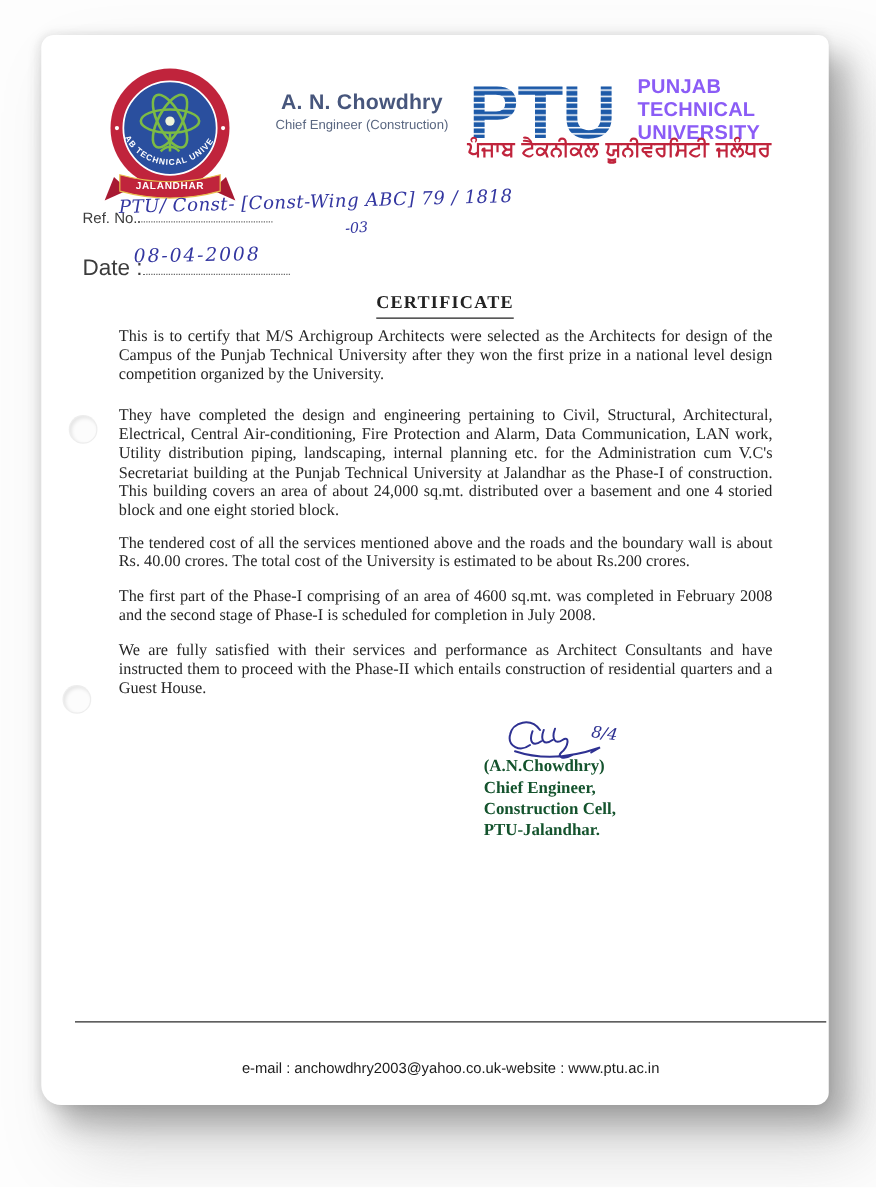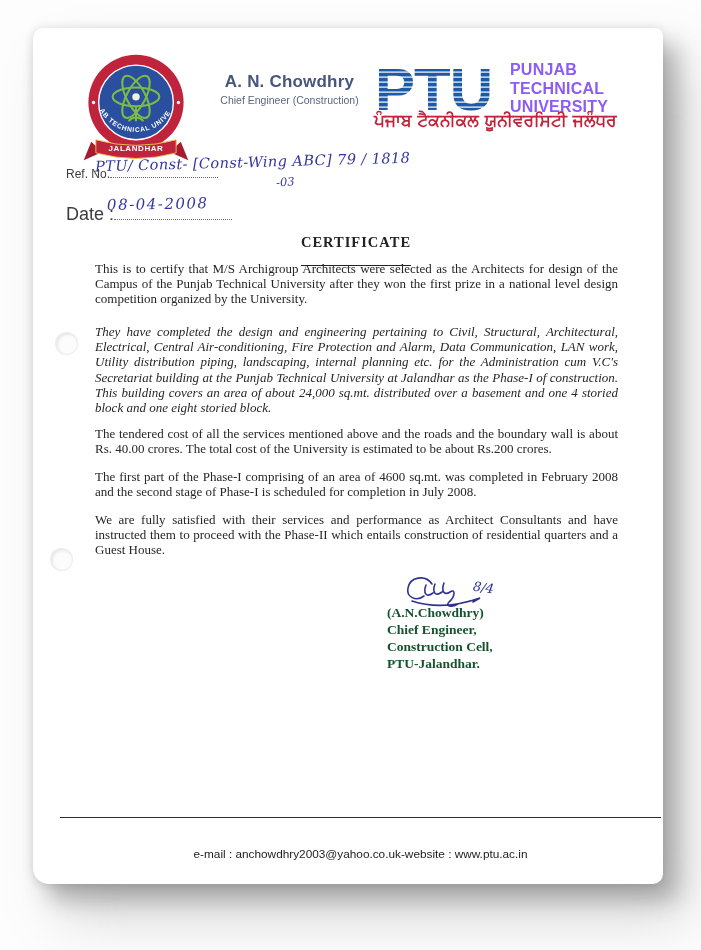--- a/index.html
+++ b/index.html
@@ -32,24 +32,24 @@
   .date-row { position: absolute; left: 33px; top: 176px; font-family: "Liberation Sans", sans-serif; font-size: 18px; color: #3c3c3c; }
   .dots { display: inline-block; border-bottom: 1.6px dotted #6a6a6a; height: 11px; vertical-align: baseline; }
   .dots.ref { width: 108px; }
   .dots.date { width: 118px; }
   .hand { font-family: "DejaVu Serif", serif; font-style: italic; color: #3336a0; }
   .hand-ref { position: absolute; left: 62px; top: 126px; font-size: 14.5px; letter-spacing: 0.4px; transform: rotate(-1.6deg); white-space: nowrap; }
   .hand-ref-sub { position: absolute; left: 243px; top: 147px; font-size: 11.5px; transform: rotate(-4deg); }
   .hand-date { position: absolute; left: 74px; top: 167px; font-size: 15px; letter-spacing: 1.5px; transform: rotate(-1deg); white-space: nowrap; }
   
   .doc-title-wrap { position: absolute; left: 62px; top: 205px; width: 522px; text-align: center; }
-  .doc-title { font-family: "Liberation Serif", serif; font-weight: bold; font-size: 14.5px; letter-spacing: 1px; color: #222; border-bottom: 1.6px solid #222; padding-bottom: 15px; }
+  .doc-title { font-family: "Liberation Serif", serif; font-weight: bold; font-size: 14.5px; letter-spacing: 1px; color: #222; border-bottom: 1.6px solid #222; padding-bottom: 4px; }
   .para { position: absolute; left: 62px; width: 523px; font-size: 13px; line-height: 15.2px; color: #262626; text-align: justify; }
   .p1 { top: 233px; }
-  .p2 { top: 296px; font-style: italic; }
+  .p2 { top: 296px; }
   .p3 { top: 398px; }
   .p4 { top: 441px; }
   .p5 { top: 484px; }
   
   .sig-squiggle { position: absolute; left: 369px; top: 543px; }
   .sig-note { position: absolute; left: 440px; top: 552px; font-family: "DejaVu Serif", serif; font-style: italic; font-size: 13px; color: #2e3192; transform: rotate(8deg); }
   .sig-block { position: absolute; left: 354px; top: 576px; font-family: "Liberation Serif", serif; font-weight: bold; font-size: 13.5px; line-height: 17px; color: #14532d; }
   
   .hole { position: absolute; width: 23px; height: 23px; border-radius: 50%; background: #fcfcfc; border: 1px solid rgba(0,0,0,0.06); box-shadow: inset 1.5px 1.5px 3px rgba(0,0,0,0.09), 1px 1px 1px rgba(255,255,255,0.9); }
   .hole-1 { left: 22px; top: 304px; }

